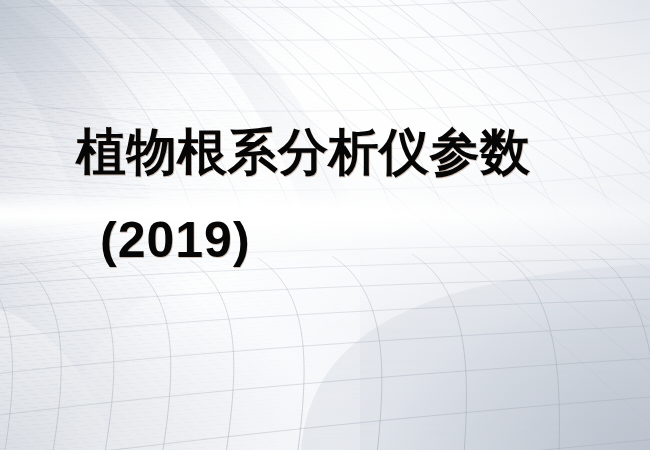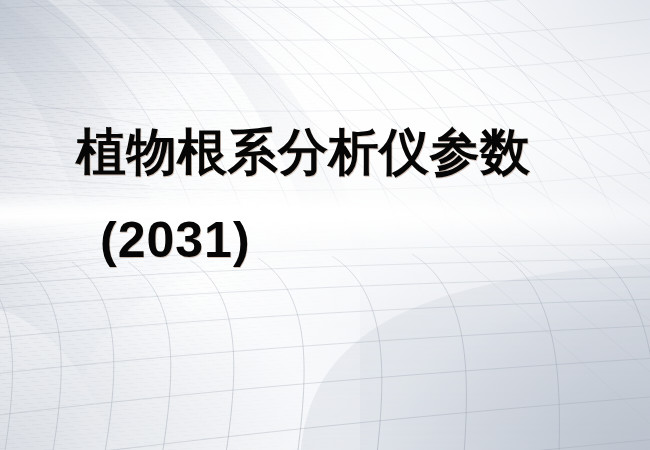--- a/index.html
+++ b/index.html
@@ -252,16 +252,16 @@
       </g>
     </svg>
   </div>
 
   <div class="bg-layer" id="bg-microlines"></div>
   <div class="bg-layer" id="bg-vignette"></div>
   <div class="bg-layer" id="bg-sweep"></div>
 
   <div id="text-block">
     <div id="title-line">植物根系分析仪参数</div>
-    <div id="subtitle-line">(2031)</div>
+    <div id="subtitle-line">(2019)</div>
   </div>
 
 </div>
 
 </body></html>

